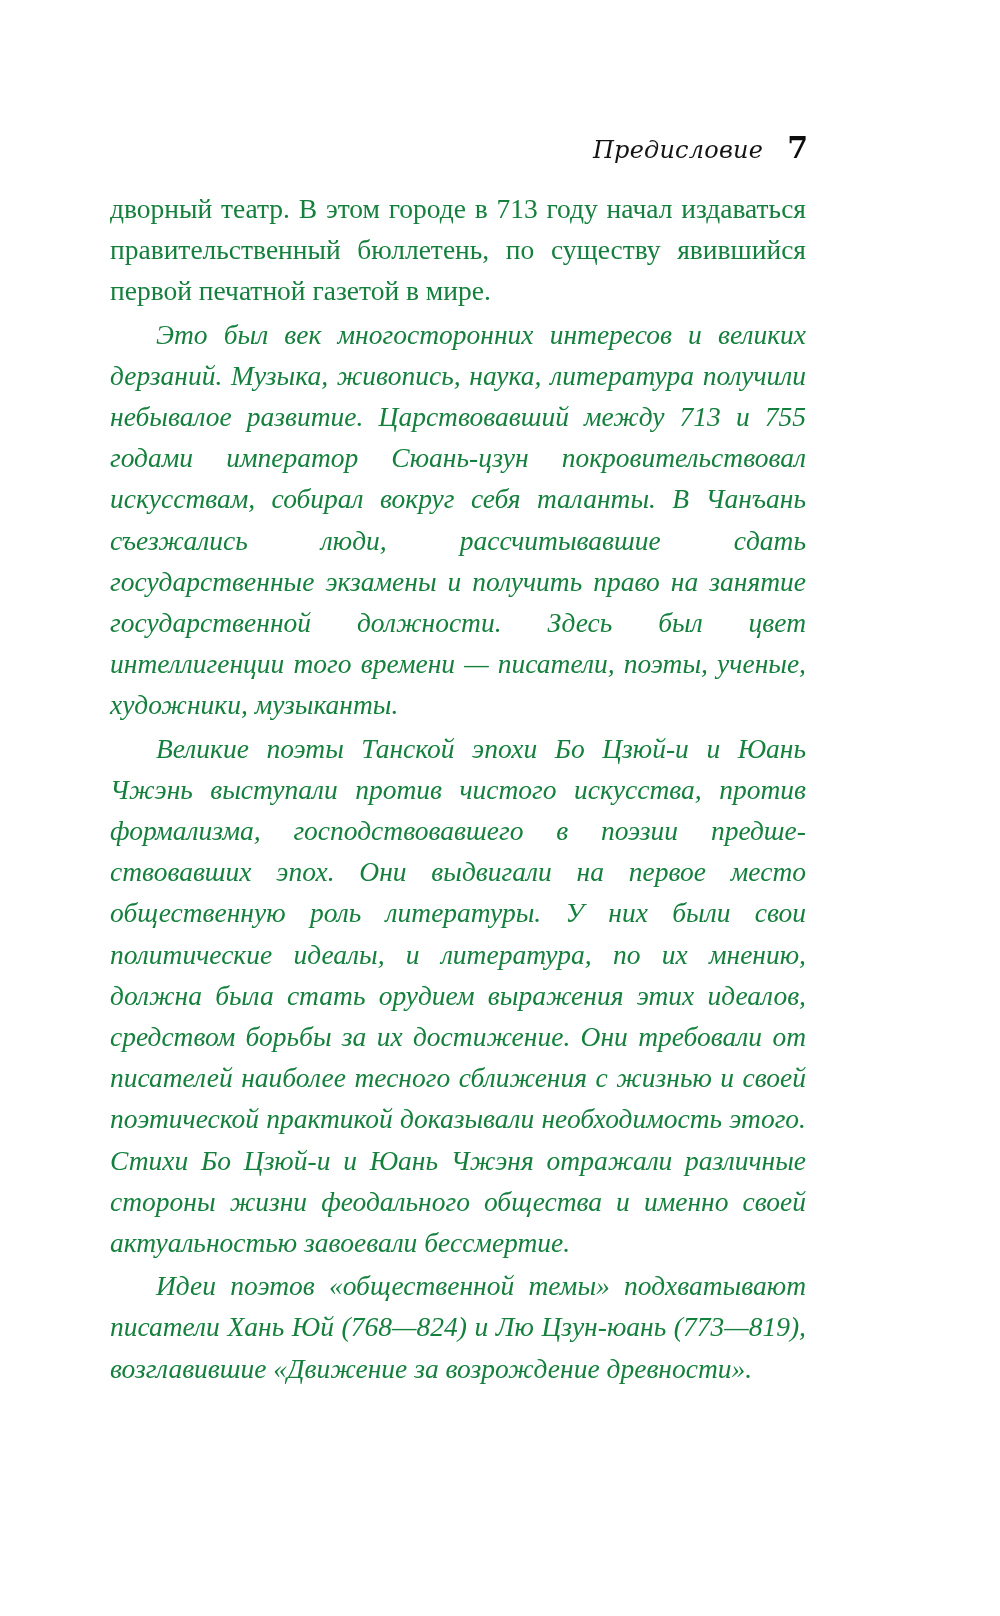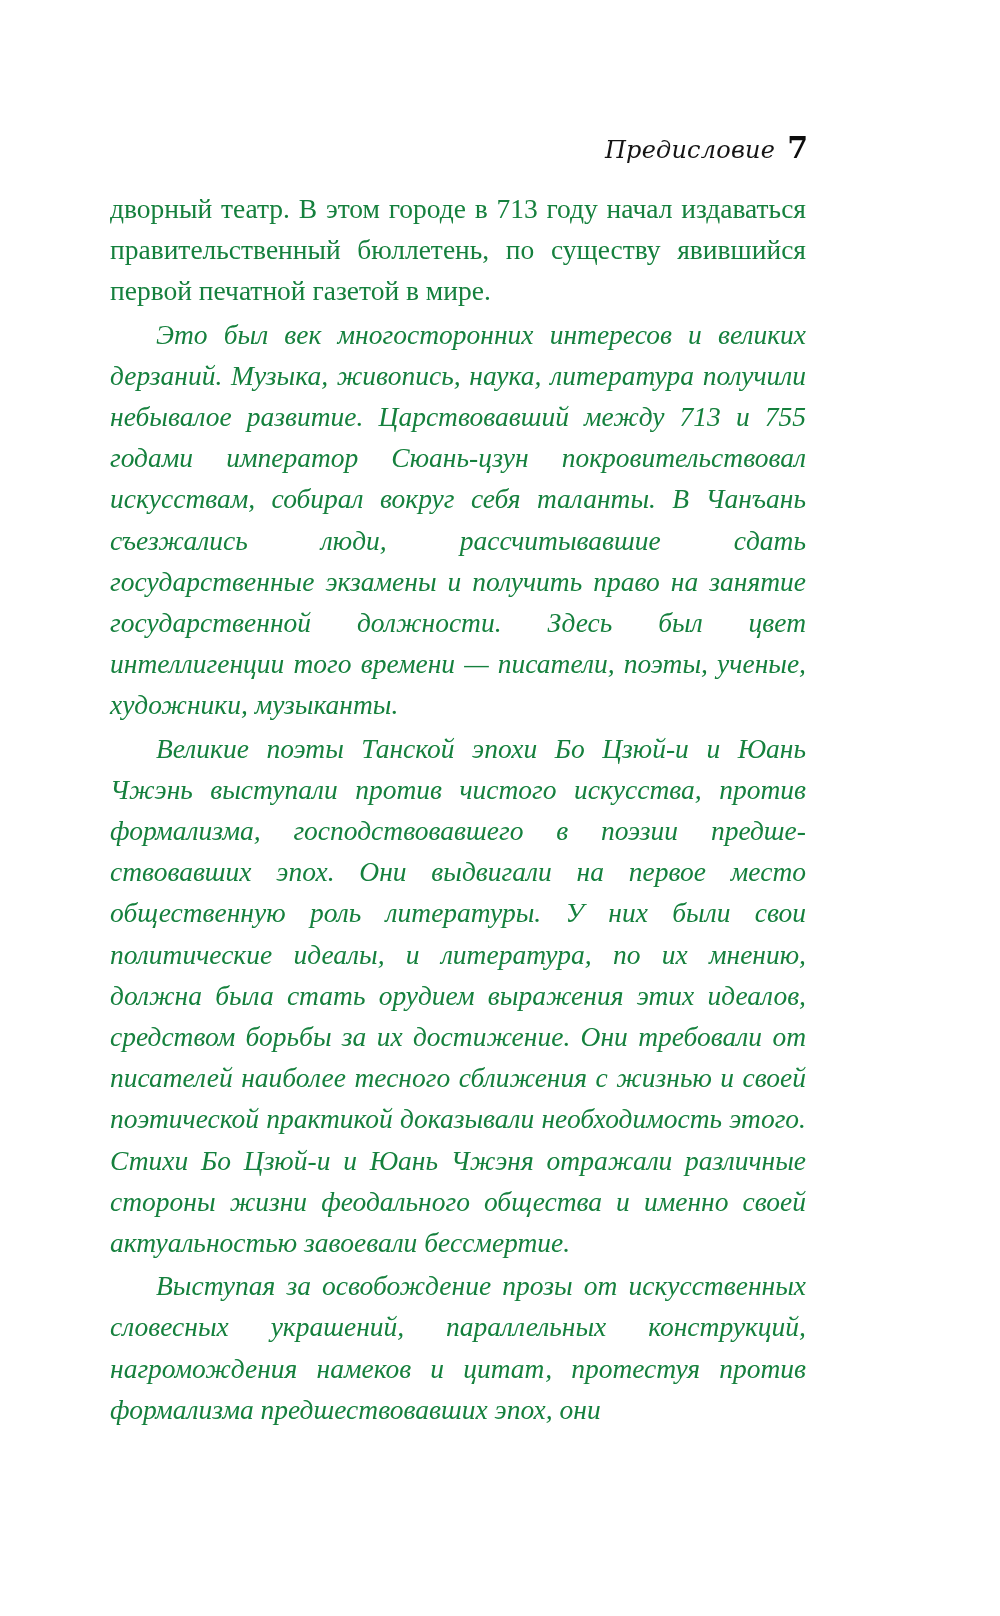--- a/index.html
+++ b/index.html
@@ -20,21 +20,21 @@
     height: 1616px;
     box-sizing: border-box;
     padding: 0;
   }
   .running-head {
     position: absolute;
     top: 130px;
     right: 192px;
     display: flex;
     align-items: baseline;
-    gap: 12px;
+    gap: 24px;
   }
   .running-head .rh-title {
     font-family: "DejaVu Serif", "Liberation Serif", serif;
     font-style: italic;
     font-size: 24px;
     letter-spacing: 0.2px;
     color: #141414;
   }
   .running-head .rh-page {
     font-family: "DejaVu Serif", "Liberation Serif", serif;
@@ -72,16 +72,16 @@
 
   <div class="running-head">
     <span class="rh-title">Предисловие</span>
     <span class="rh-page">7</span>
   </div>
 
   <div class="body-text">
     <p class="para cont">дворный театр. В этом городе в 713 году начал изда­ваться правительственный бюллетень, по существу явившийся первой печатной газетой в мире.</p>
     <p class="para indent">Это был век многосторонних интересов и вели­ких дерзаний. Музыка, живопись, наука, литера­тура получили небывалое развитие. Царствовавший между 713 и 755 годами император Сюань-цзун по­кровительствовал искусствам, собирал вокруг себя таланты. В Чанъань съезжались люди, рассчитывав­шие сдать государственные экзамены и получить право на занятие государственной должности. Здесь был цвет интеллигенции того времени — писатели, поэты, ученые, художники, музыканты.</p>
     <p class="para indent">Великие поэты Танской эпохи Бо Цзюй-и и Юань Чжэнь выступали против чистого искусства, против формализма, господствовавшего в поэзии предше­ствовавших эпох. Они выдвигали на первое место общественную роль литературы. У них были свои политические идеалы, и литература, по их мнению, должна была стать орудием выражения этих идеалов, средством борьбы за их достижение. Они требовали от писателей наиболее тесного сближения с жизнью и своей поэтической практикой доказывали необ­ходимость этого. Стихи Бо Цзюй-и и Юань Чжэня отражали различные стороны жизни феодального общества и именно своей актуальностью завоевали бессмертие.</p>
-    <p class="para indent">Выступая за освобождение прозы от искусствен­ных словесных украшений, параллельных конструк­ций, нагромождения намеков и цитат, протестуя против формализма предшествовавших эпох, они</p>
+    <p class="para indent">Идеи поэтов «общественной темы» подхваты­вают писатели Хань Юй (768—824) и Лю Цзун-юань (773—819), возглавившие «Движение за возрождение древности».</p>
   </div>
 
 </div>
 
 </body></html>

